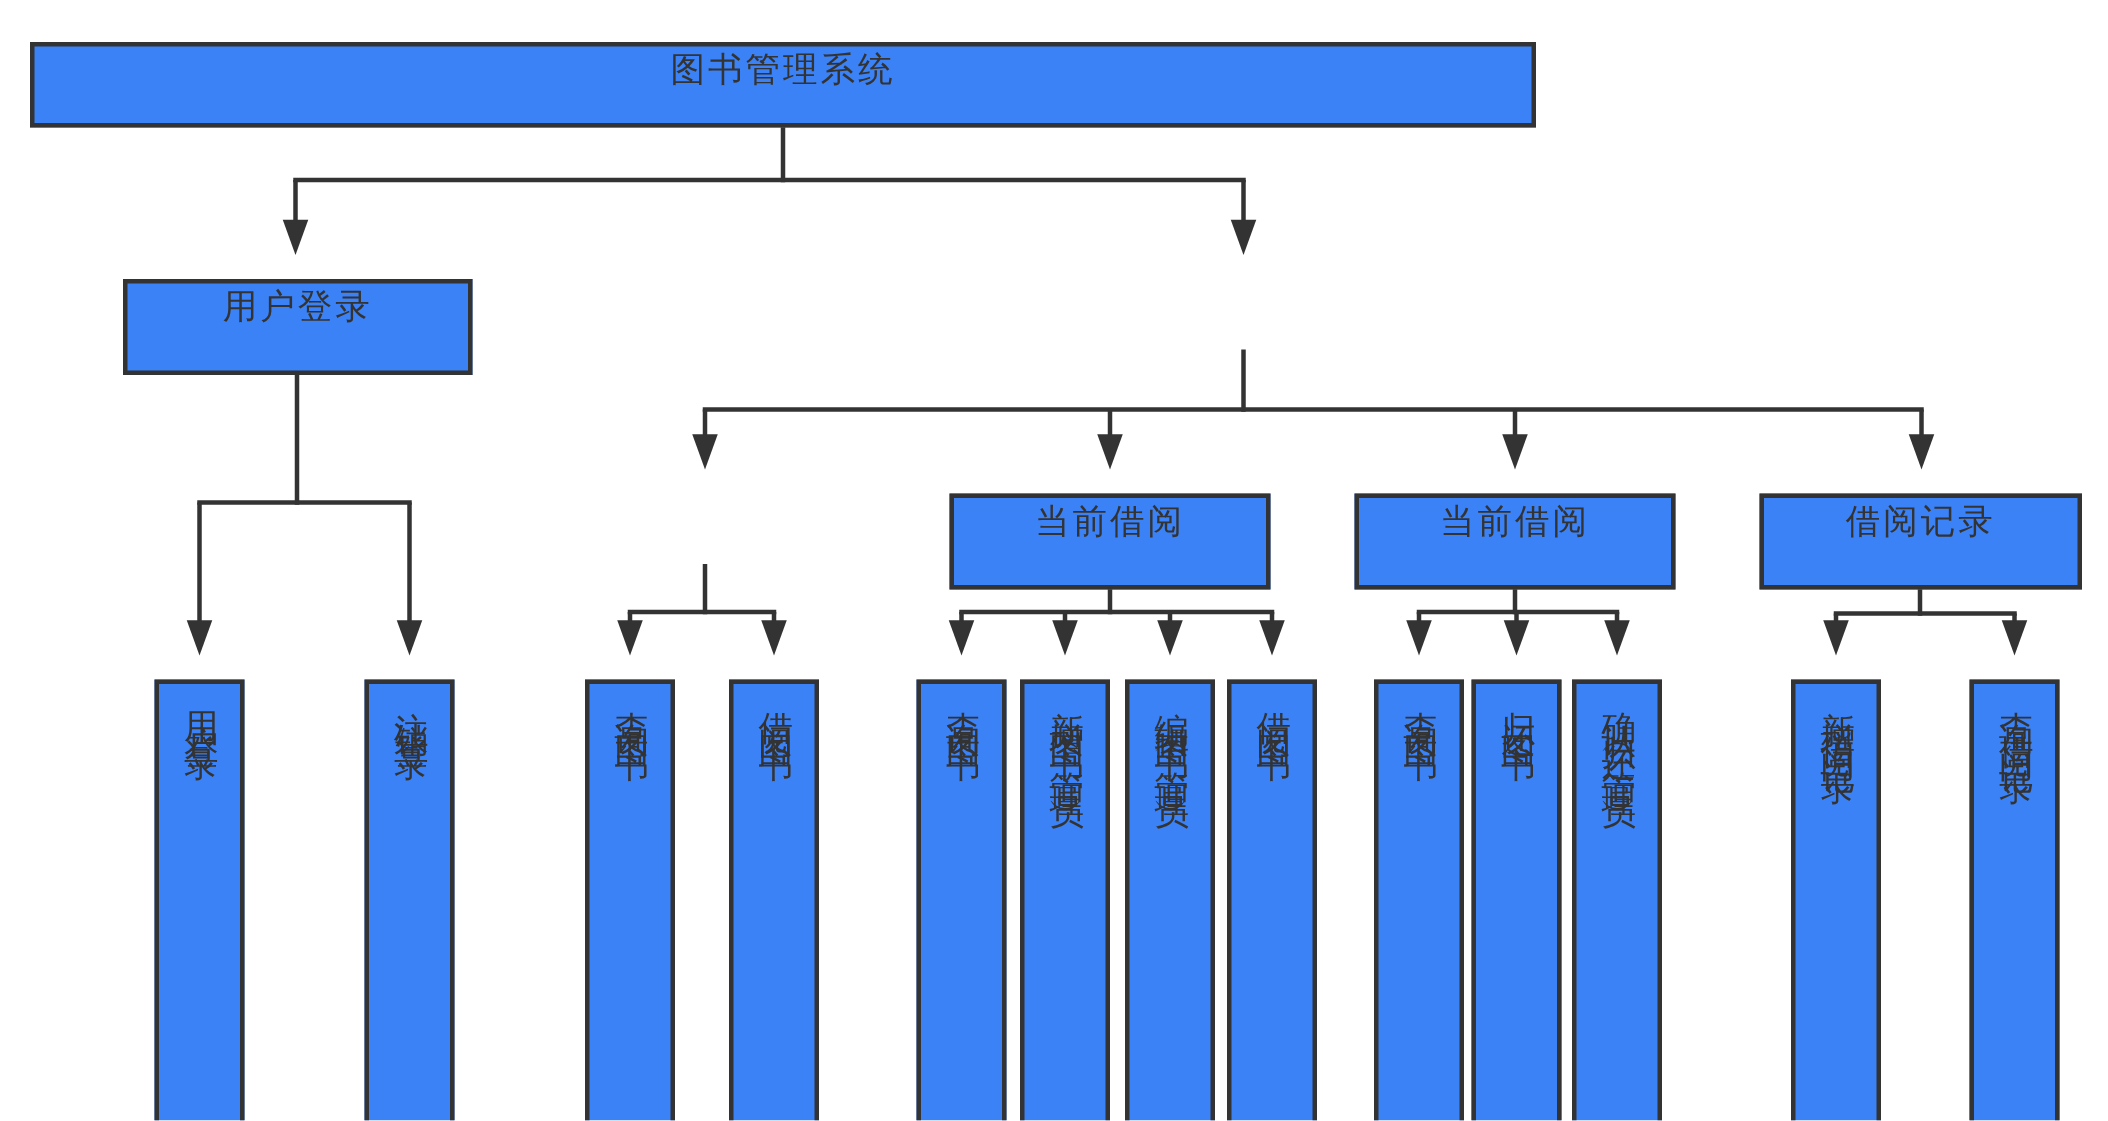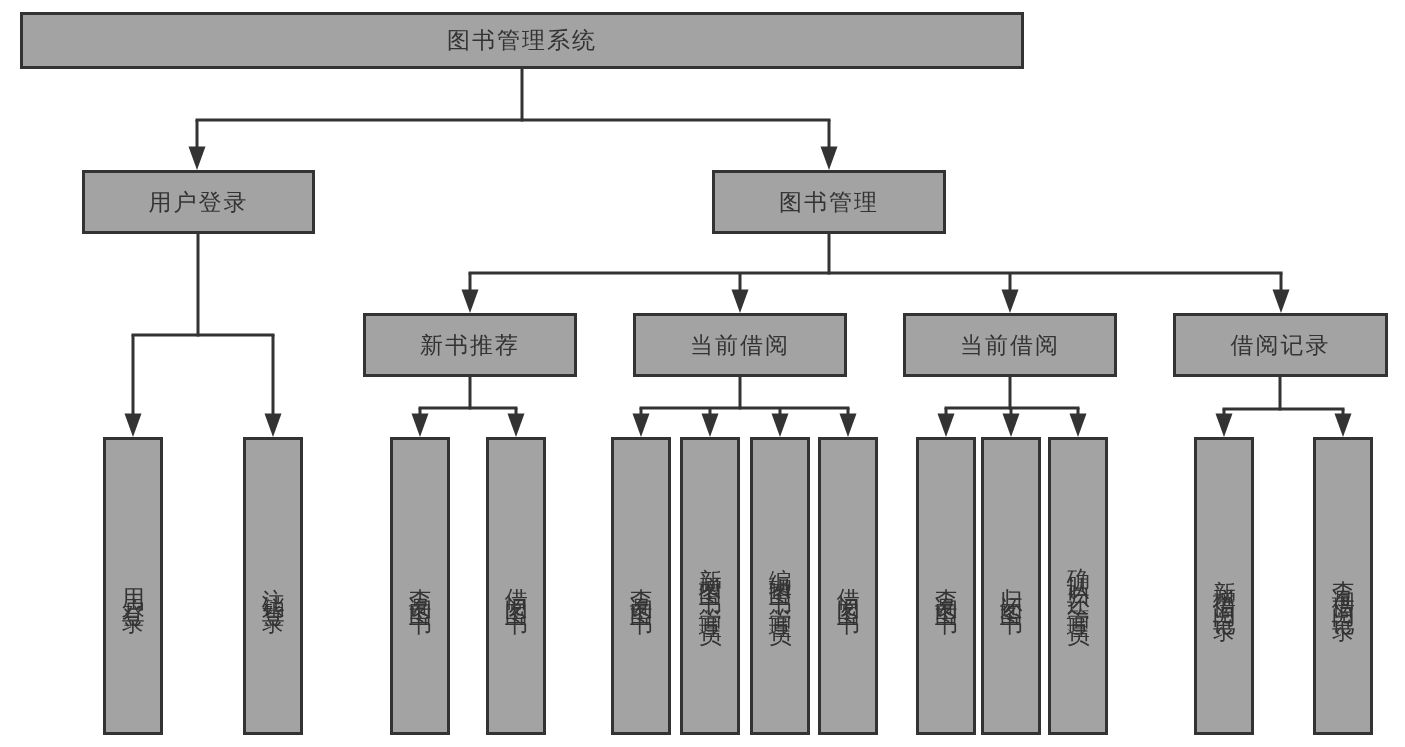--- a/index.html
+++ b/index.html
@@ -16,24 +16,25 @@
     overflow:hidden;
     font-family:"DejaVu Sans","Liberation Sans",sans-serif;
     color:var(--text);
   }
   svg.connectors{position:absolute;left:0;top:0;z-index:1;}
   svg.connectors line{stroke:var(--line);stroke-width:3;}
   svg.connectors polygon{fill:var(--line);}
   .node{
     position:absolute;
     box-sizing:border-box;
-    background:#a3a3a3;
+    background:#3b82f6;
     border:3px solid var(--line);
-    display:flex;align-items:center;justify-content:center;
+    display:flex;align-items:flex-start;justify-content:center;
     z-index:2;
+    margin-top:16px;
   }
   .node .h-label{
     font-size:23px;
     letter-spacing:2px;
     white-space:nowrap;
   }
   .leaf .v-label{
     writing-mode:vertical-rl;
     text-orientation:mixed;
     font-size:23px;
@@ -132,27 +133,21 @@
     </g>
   </svg>
 
   <div class="node" style="left:20px;top:12px;width:1004px;height:57px;">
     <span class="h-label">图书管理系统</span>
   </div>
 
   <div class="node" style="left:82px;top:170px;width:233px;height:64px;">
     <span class="h-label">用户登录</span>
   </div>
-  <div class="node" style="left:712px;top:170px;width:234px;height:64px;">
-    <span class="h-label">图书管理</span>
-  </div>
-
-  <div class="node" style="left:363px;top:313px;width:214px;height:64px;">
-    <span class="h-label">新书推荐</span>
-  </div>
+
   <div class="node" style="left:633px;top:313px;width:214px;height:64px;">
     <span class="h-label">当前借阅</span>
   </div>
   <div class="node" style="left:903px;top:313px;width:214px;height:64px;">
     <span class="h-label">当前借阅</span>
   </div>
   <div class="node" style="left:1173px;top:313px;width:215px;height:64px;">
     <span class="h-label">借阅记录</span>
   </div>
 

